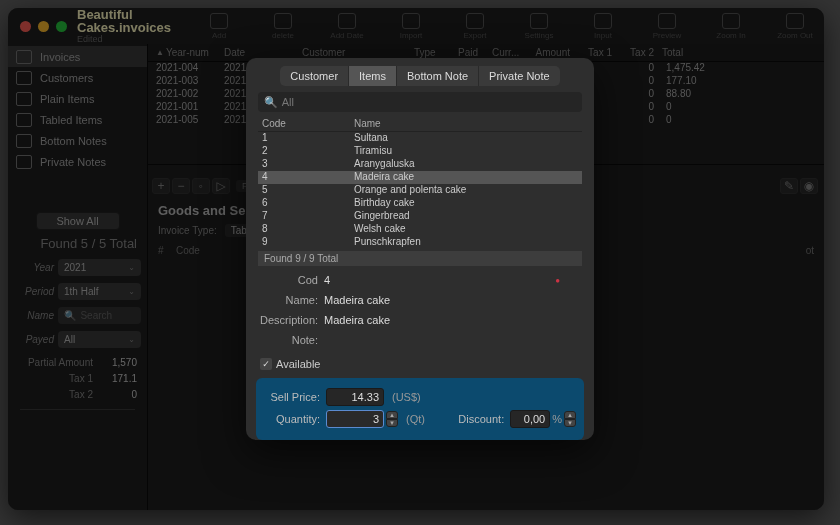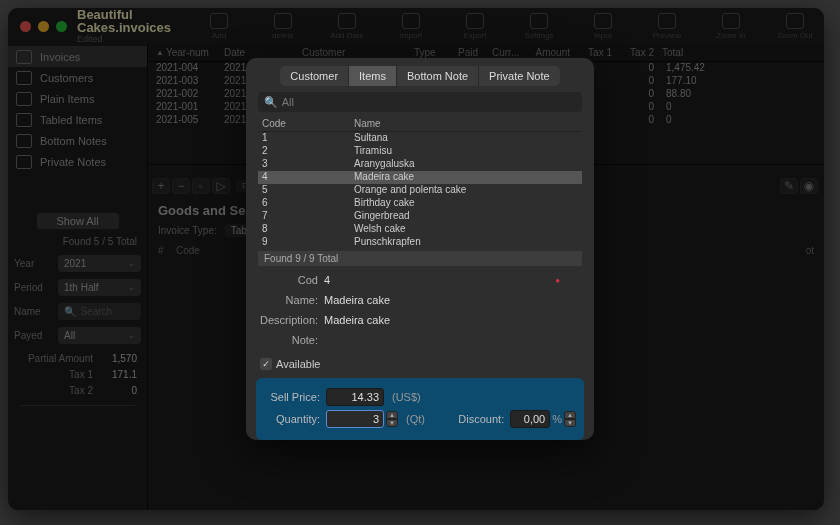--- a/index.html
+++ b/index.html
@@ -30,23 +30,23 @@
   .tbtn{display:flex;flex-direction:column;align-items:center;gap:2px;width:34px;}
   .tbtn .ic{width:18px;height:16px;border:1.3px solid #555;border-radius:3px;position:relative;}
   .tbtn .lbl{font-size:8px;color:#555;white-space:nowrap;}
   .body{display:flex;height:calc(100% - 36px);}
   .sidebar{width:140px;background:var(--bg);border-right:1px solid #0a0a0a;padding-top:2px;}
   .sb-item{display:flex;align-items:center;gap:8px;height:21px;padding:0 8px;color:#a8a8a8;}
   .sb-item.sel{background:#3a3a3a;}
   .sb-ic{width:16px;height:14px;border:1px solid #777;border-radius:2px;}
   .filters{margin-top:40px;padding:0 6px;}
   .filters .showall{display:block;width:84px;margin:0 auto 6px;background:#3a3a3a;border:1px solid #222;border-radius:4px;text-align:center;font-size:11px;height:18px;line-height:16px;color:#bbb;}
-  .filters .found{color:#8a8a8a;font-size:10px;text-align:right;margin:4px 4px 6px 0;}
+  .filters .found{color:#8a8a8a;font-size:13px;text-align:right;margin:4px 4px 6px 0;}
   .frow{display:flex;align-items:center;height:20px;margin-bottom:4px;gap:4px;}
-  .frow .flab{width:40px;color:#888;font-size:10px;}
+  .frow .flab{width:40px;text-align:right;color:#888;font-size:10px;font-style:italic;}
   .fsel{flex:1;background:#3a3a3a;border-radius:4px;height:17px;display:flex;align-items:center;padding:0 6px;font-size:10px;color:#bbb;position:relative;}
   .fsel .chev{margin-left:auto;font-size:8px;color:#888;}
   .fsearch{flex:1;background:#333;border-radius:4px;height:17px;display:flex;align-items:center;padding:0 6px;font-size:10px;color:#666;}
   .totals{margin-top:8px;padding:0 4px;}
   .trow{display:flex;height:16px;font-size:10px;}
   .trow .tl2{flex:1;text-align:right;color:#888;padding-right:6px;}
   .trow .tv{width:38px;text-align:right;color:#ccc;}
   .tsep{height:1px;background:#3a3a3a;margin:4px 2px;}
   .main{flex:1;background:var(--bg);position:relative;}
   .grid{position:absolute;inset:0;}

